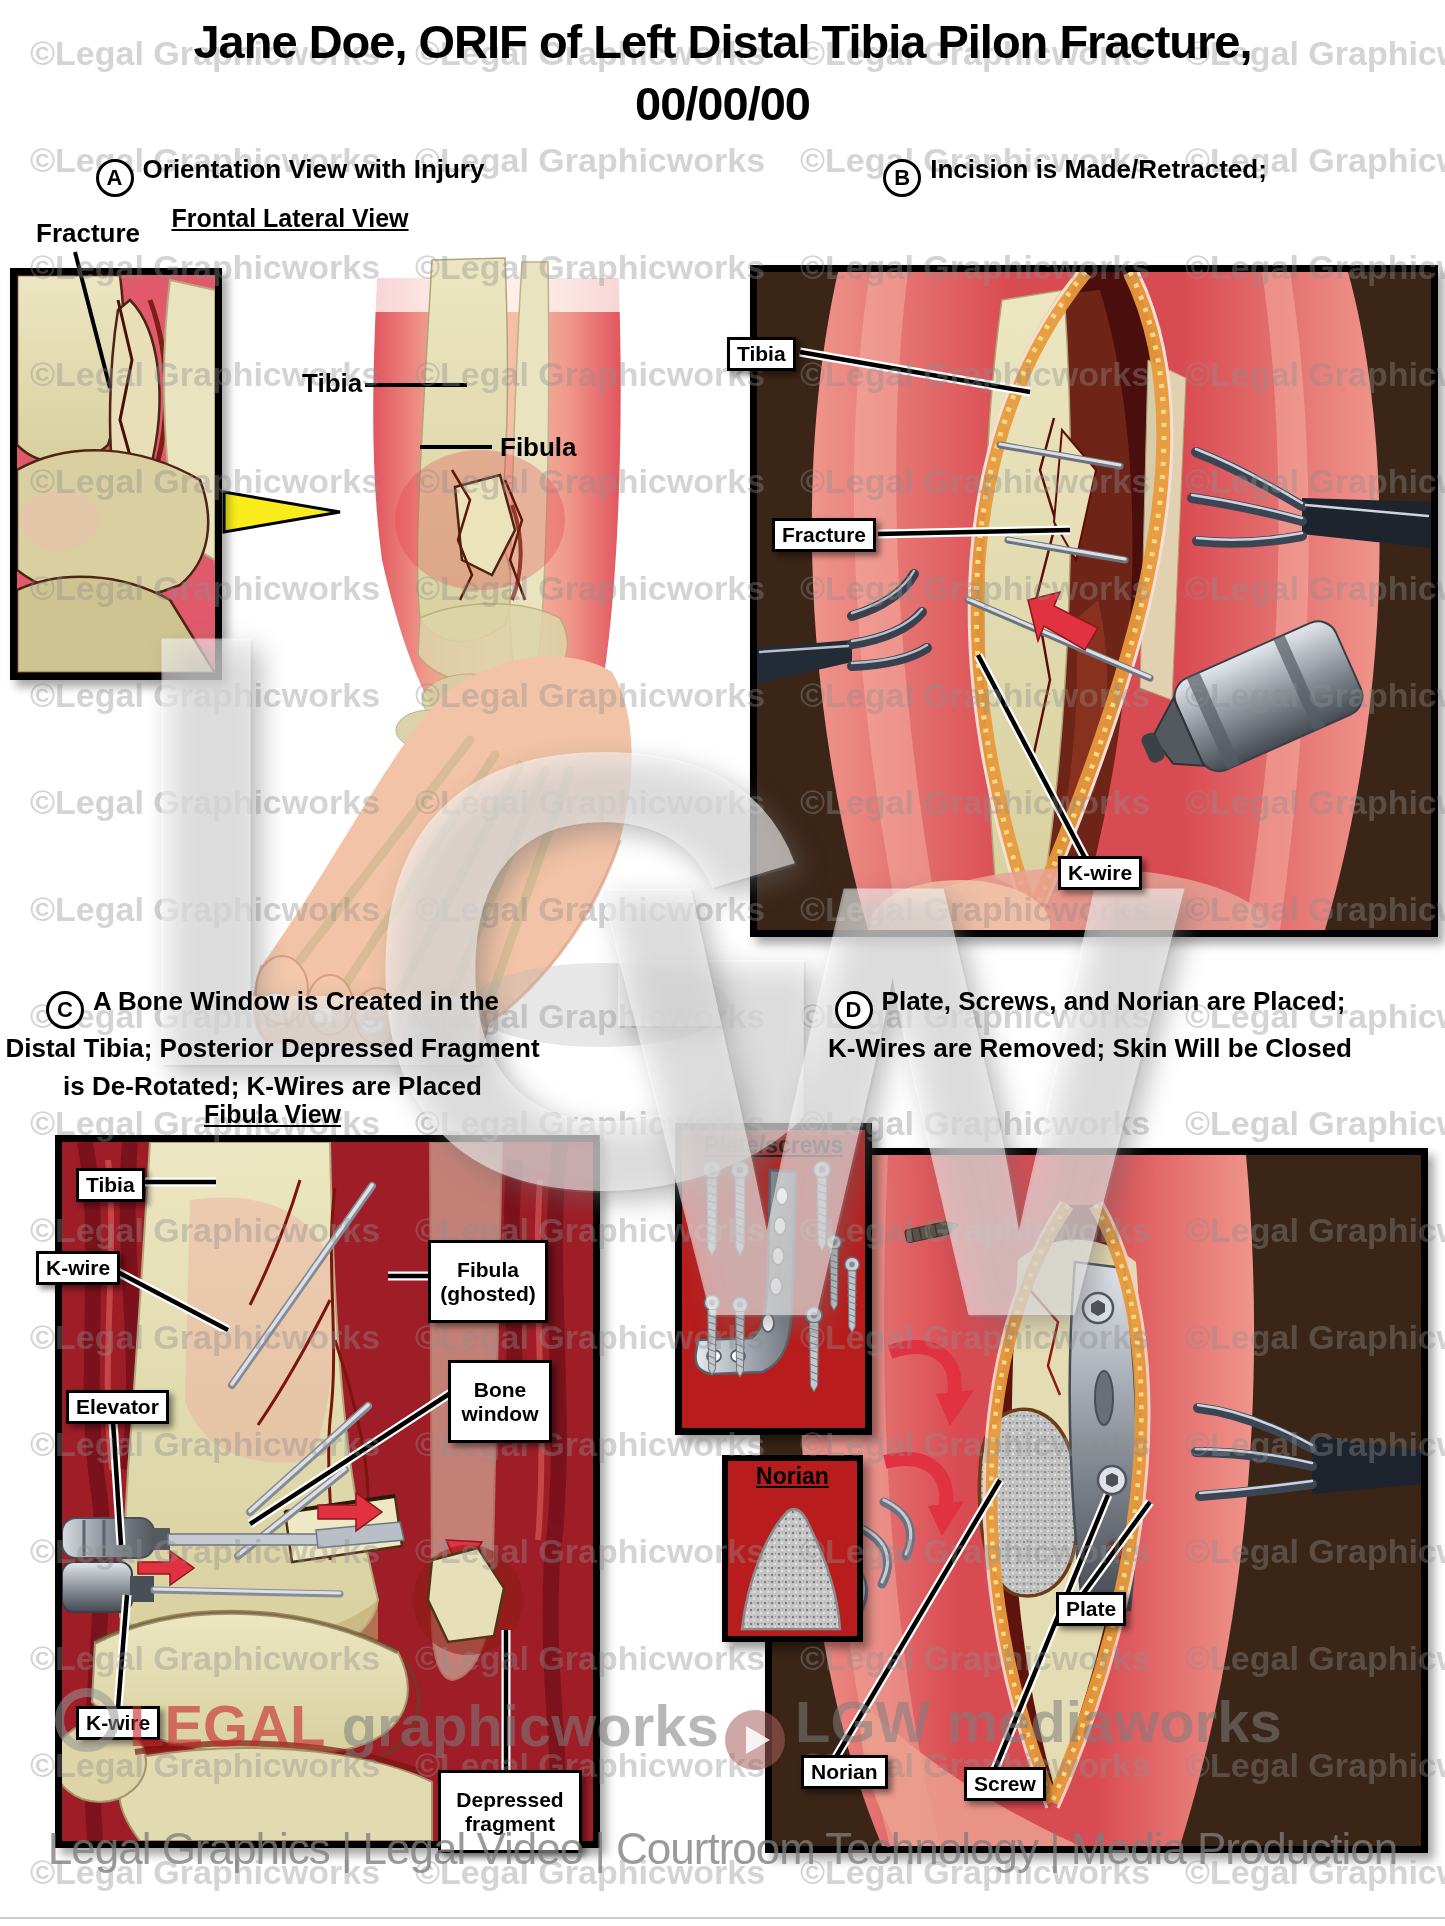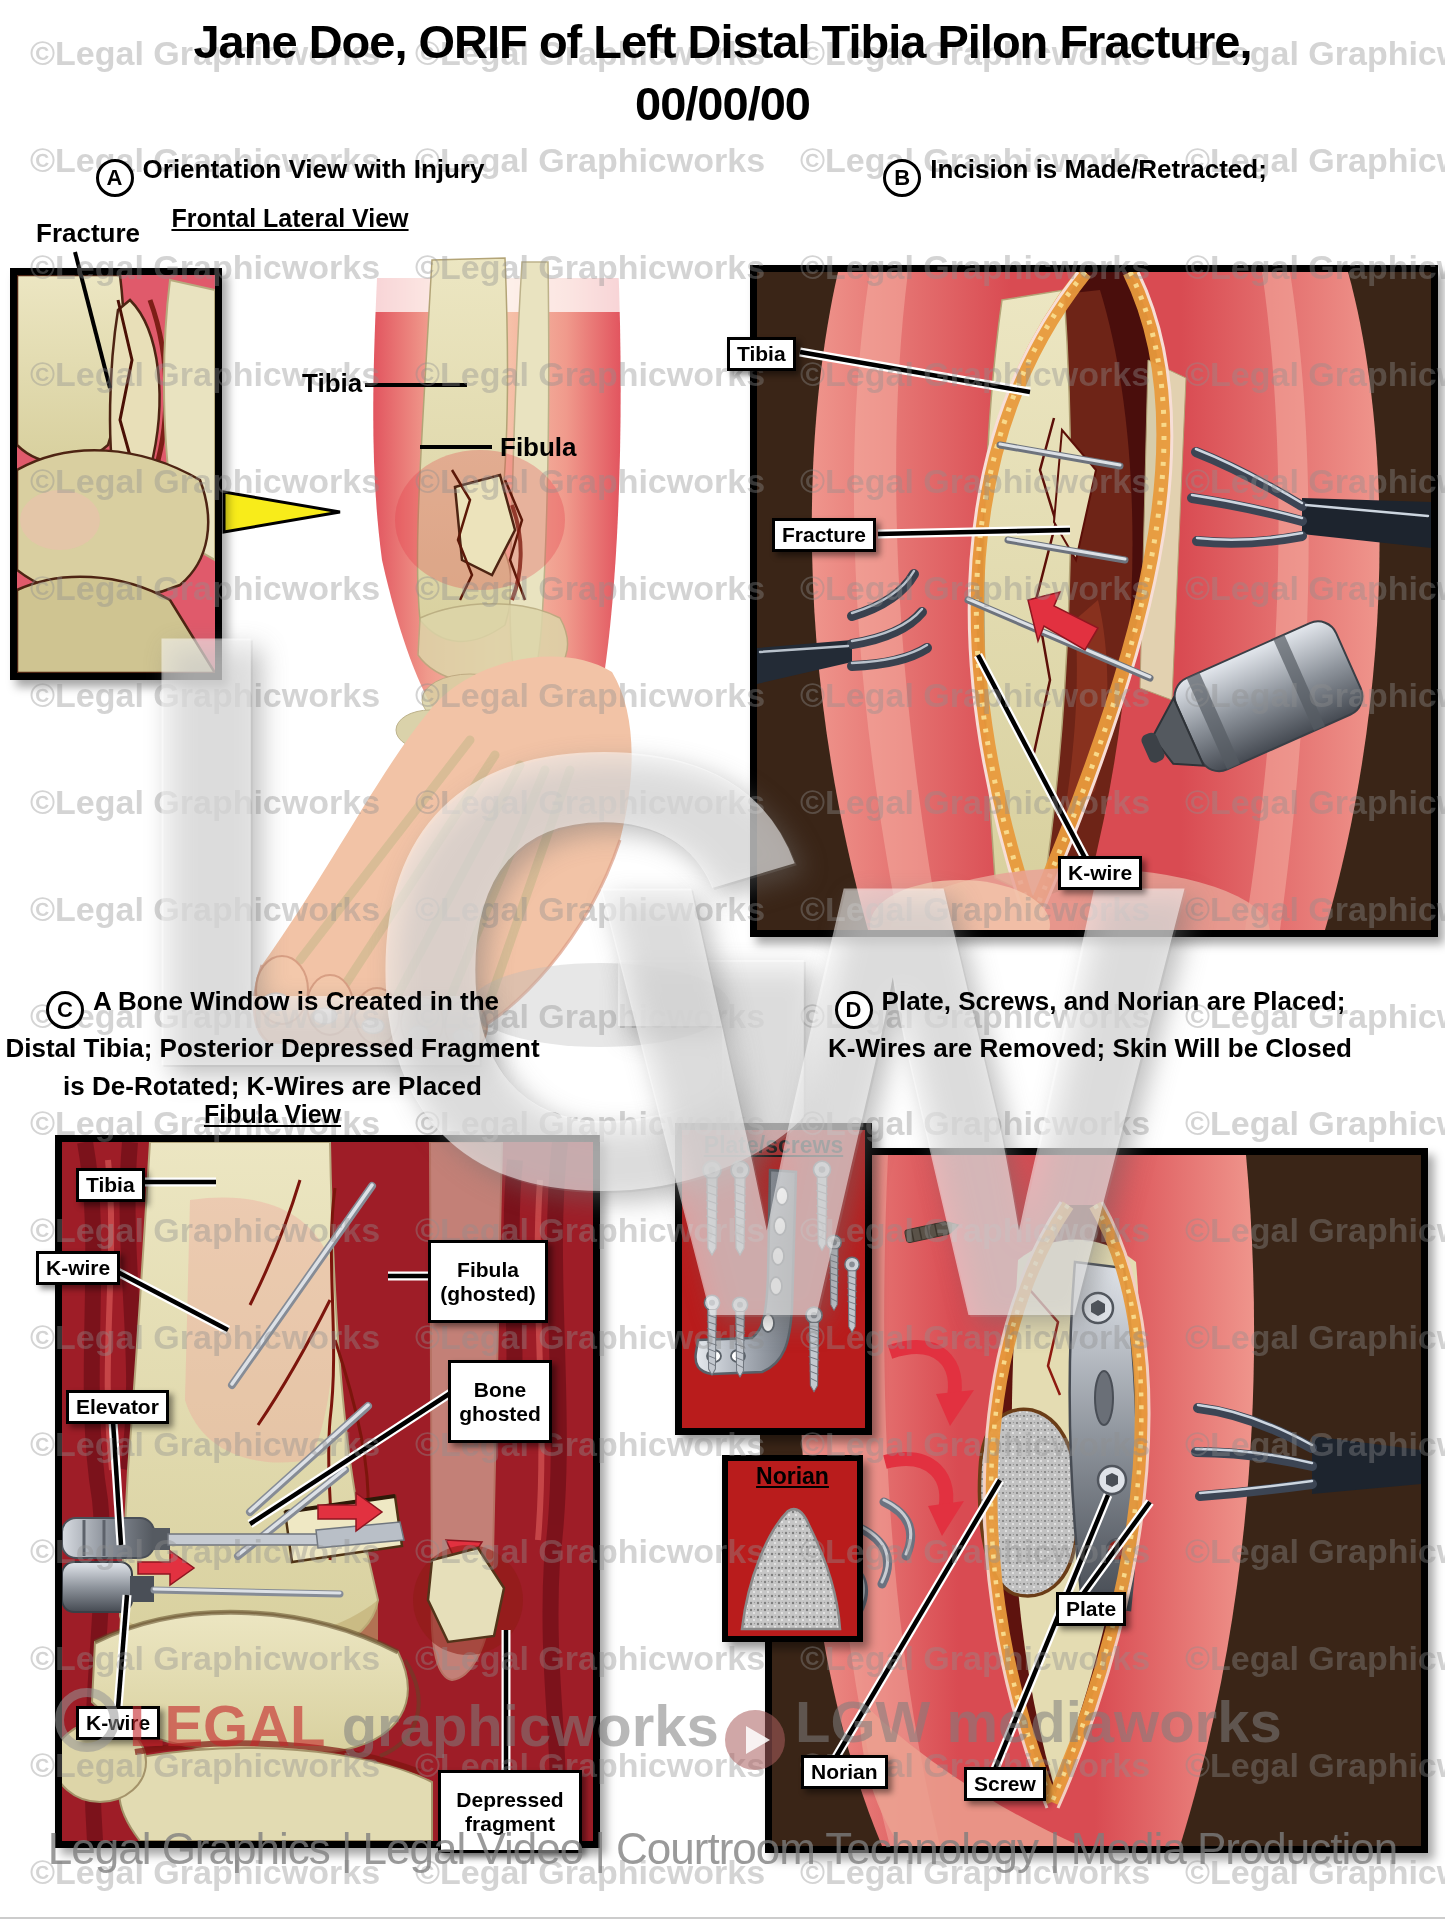--- a/index.html
+++ b/index.html
@@ -630,21 +630,21 @@
   <div class="plain" style="left:500px;top:432px;">Fibula</div>
 
   <div class="lbl" style="left:727px;top:337px;">Tibia</div>
   <div class="lbl" style="left:772px;top:518px;">Fracture</div>
   <div class="lbl" style="left:1058px;top:856px;">K-wire</div>
 
   <div class="lbl" style="left:76px;top:1168px;">Tibia</div>
   <div class="lbl" style="left:36px;top:1251px;">K-wire</div>
   <div class="lbl wrap" style="left:428px;top:1240px;width:104px;">Fibula (ghosted)</div>
   <div class="lbl" style="left:66px;top:1390px;">Elevator</div>
-  <div class="lbl wrap" style="left:448px;top:1360px;width:88px;">Bone ghosted</div>
+  <div class="lbl wrap" style="left:448px;top:1360px;width:88px;">Bone window</div>
   <div class="lbl" style="left:76px;top:1706px;">K-wire</div>
   <div class="lbl wrap" style="left:438px;top:1770px;width:128px;">Depressed fragment</div>
 
   <div class="lbl" style="left:1056px;top:1592px;">Plate</div>
   <div class="lbl" style="left:801px;top:1755px;">Norian</div>
   <div class="lbl" style="left:964px;top:1767px;">Screw</div>
 
   <div class="brand" style="left:55px;top:1688px;">
     <span class="ring"></span><span class="red">LEGAL</span>&nbsp;<span class="gry">graphicworks</span>
   </div>

